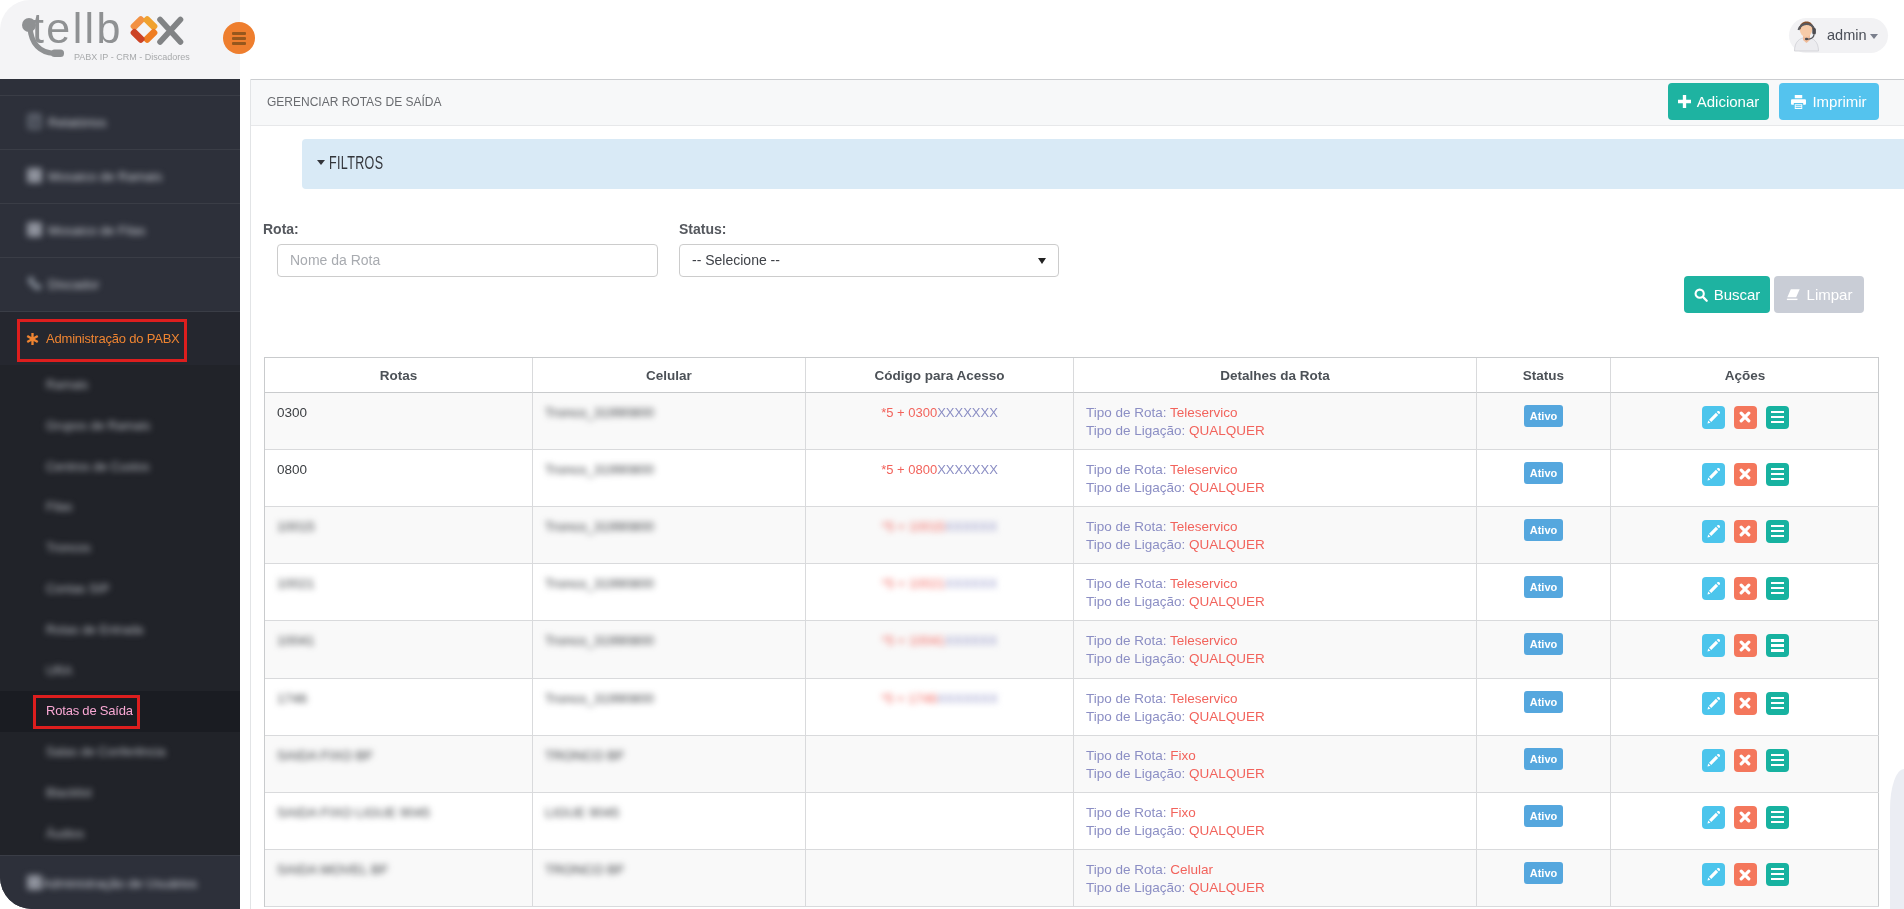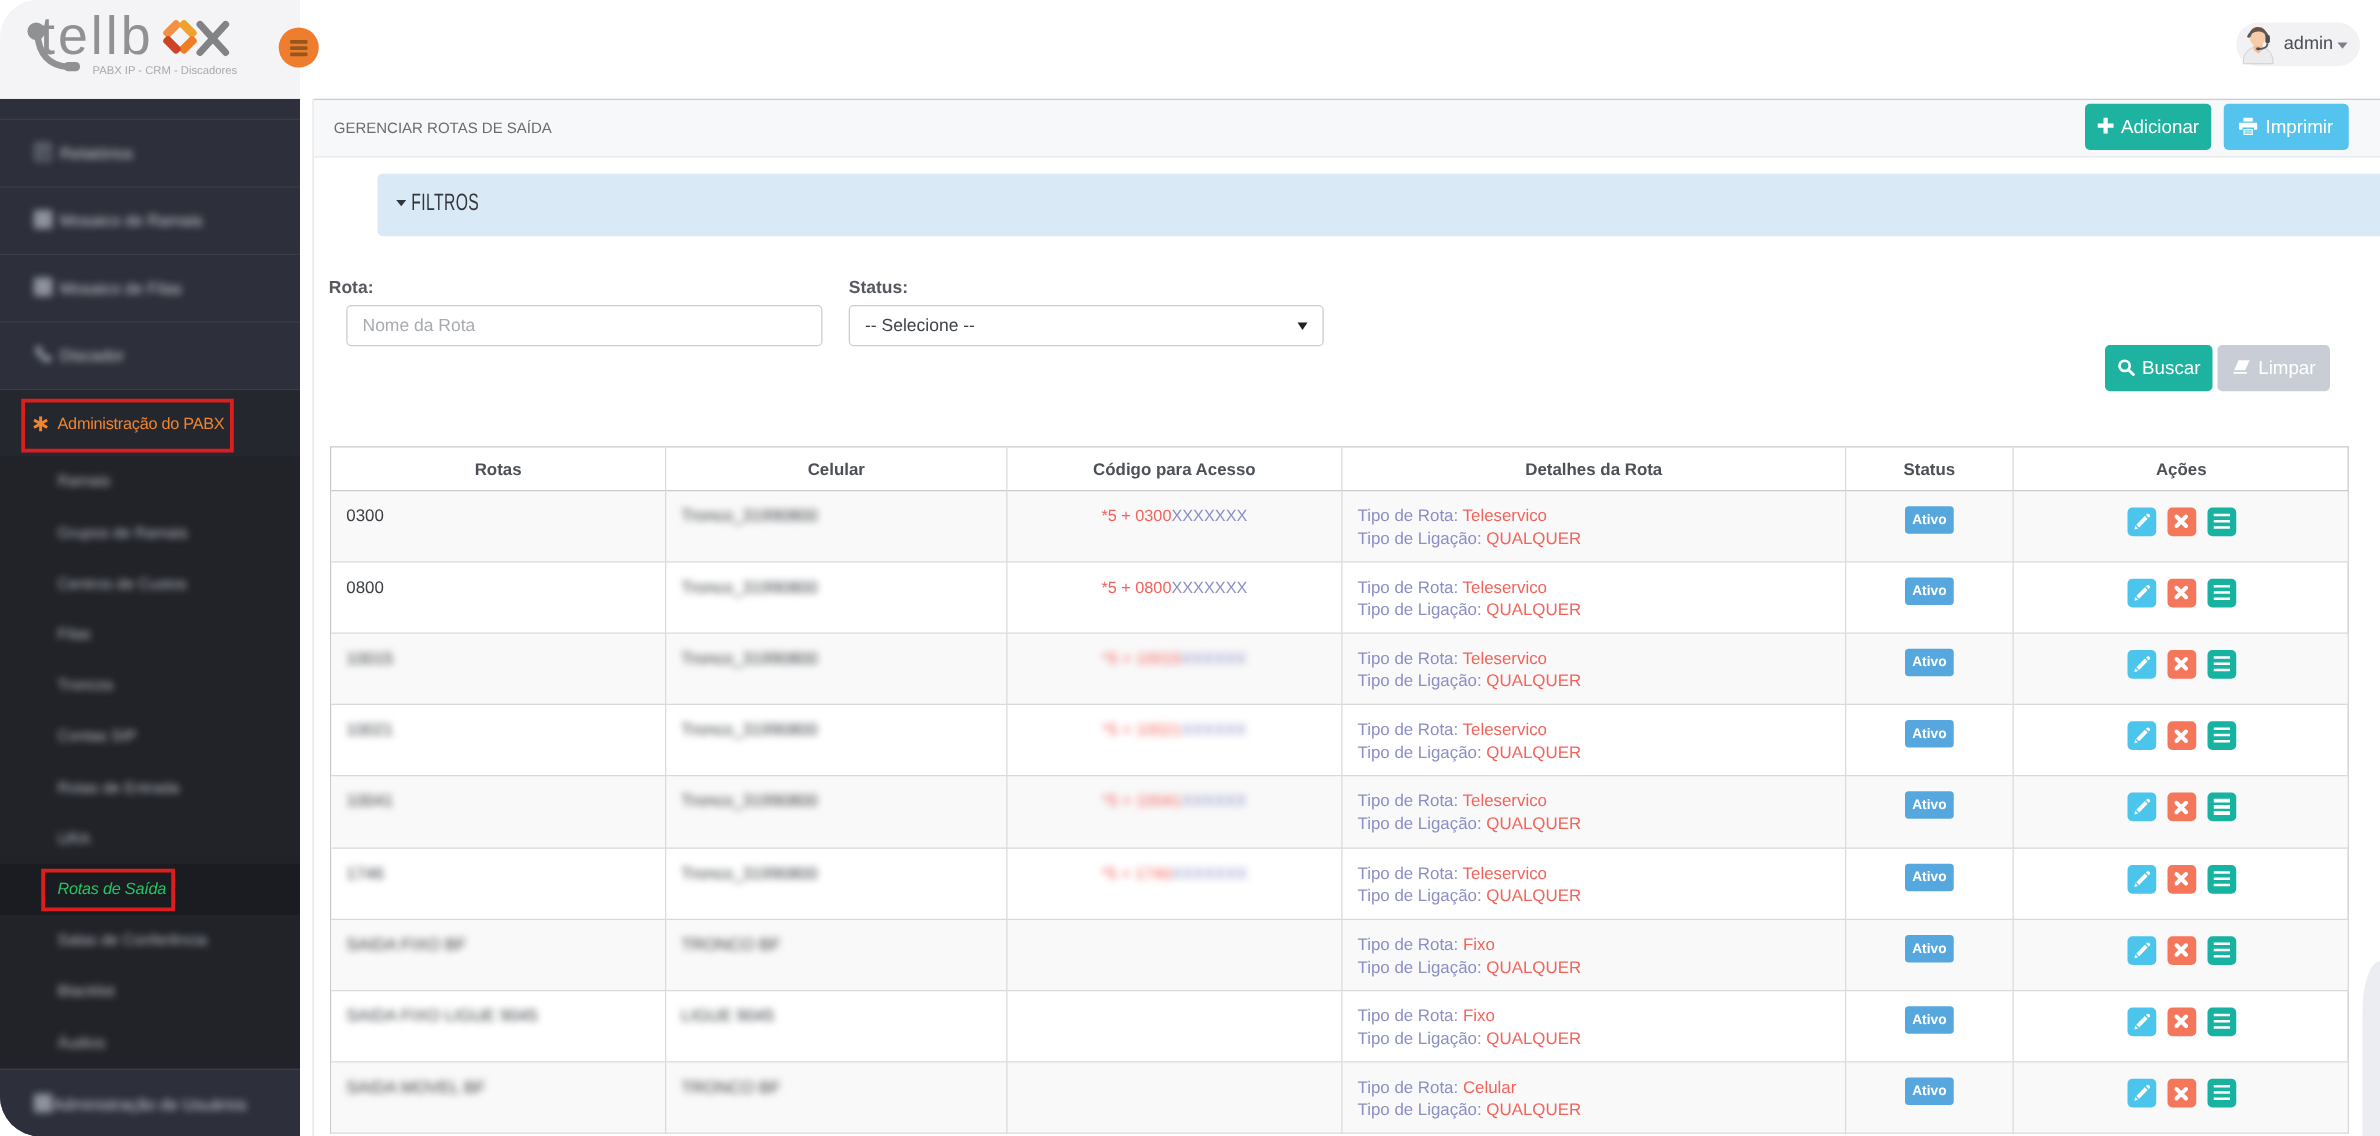--- a/index.html
+++ b/index.html
@@ -32,21 +32,21 @@
 #adminitem .txt { position:absolute; left:46px; top:0; line-height:54px;
   color:#ef8431; font-size:13px; letter-spacing:-0.2px; }
 #adminitem .ast { position:absolute; left:26px; top:21px; }
 #adminitem .chev { position:absolute; right:16px; top:22px; }
 #submenu { background:#212329; }
 .sitem { height:40.8px; line-height:40.8px; padding-left:46px; color:#b4b7be;
   font-size:12.5px; position:relative; }
 #activeitem { background:#1a1c22; }
 #activebox { position:absolute; left:33px; top:4px; width:107px; height:34px;
   border:3px solid #dd1e1e; }
-#activeitem .txt { position:absolute; left:46px; top:0; color:#22c55e; font-size:13px; letter-spacing:-0.2px;font-style:italic; }
+#activeitem .txt { position:absolute; left:46px; top:0; color:#f9a8d4; font-size:13px; letter-spacing:-0.2px; }
 #bottomitem { position:relative; height:55px; line-height:55px; background:#2d303a;
   border-top:1px solid #3a3d46; color:#c9ccd4; font-size:13px; padding-left:27px; }
 #bottomitem .chev { position:absolute; right:16px; top:22px; }
 
 
 #hamb { position:absolute; left:223px; top:22px; width:32px; height:32px;
   border-radius:50%; background:#ee7e2e; z-index:50; }
 #hamb .bar { position:absolute; left:9px; width:14px; height:2.5px; background:#96571d; border-radius:1px; }
 
 

